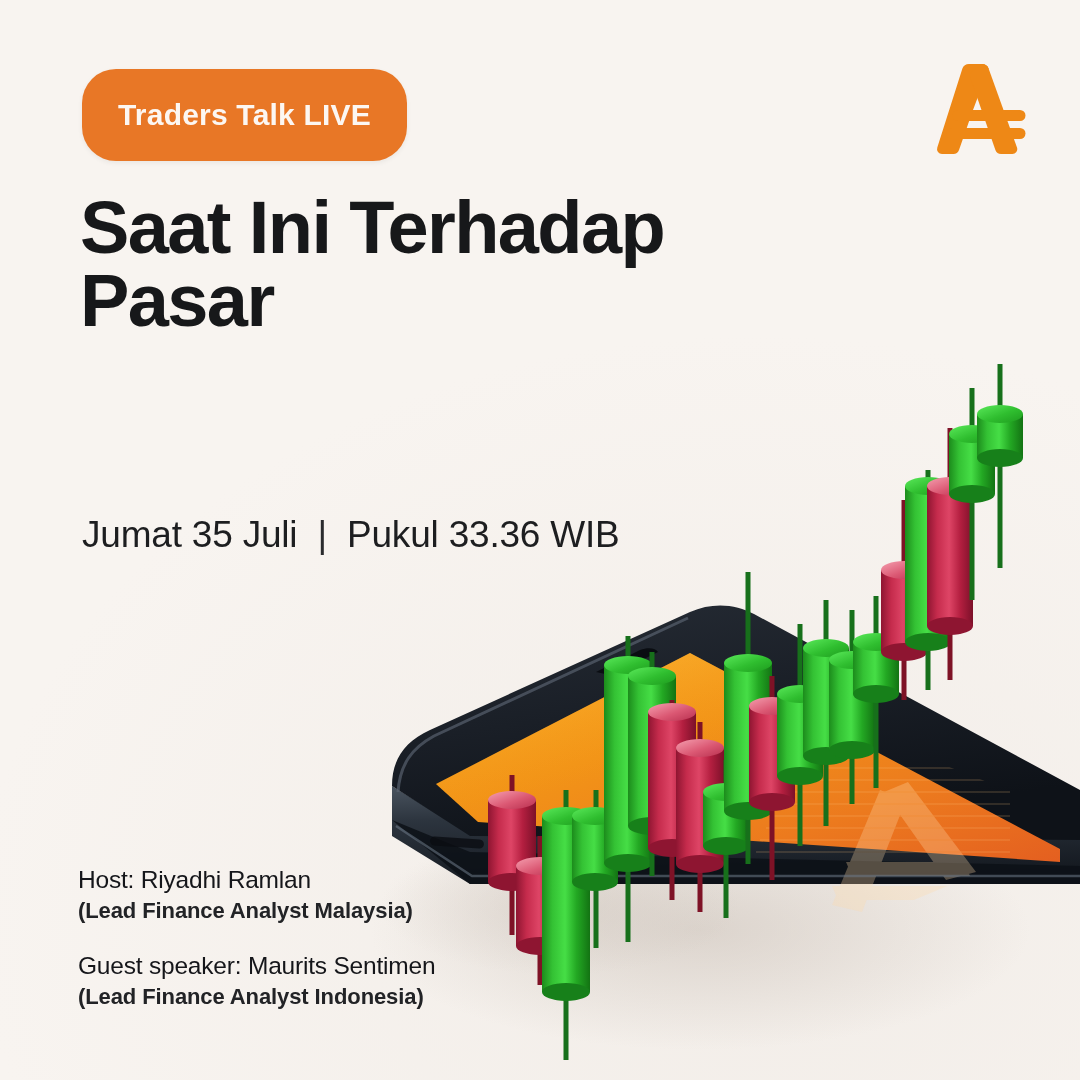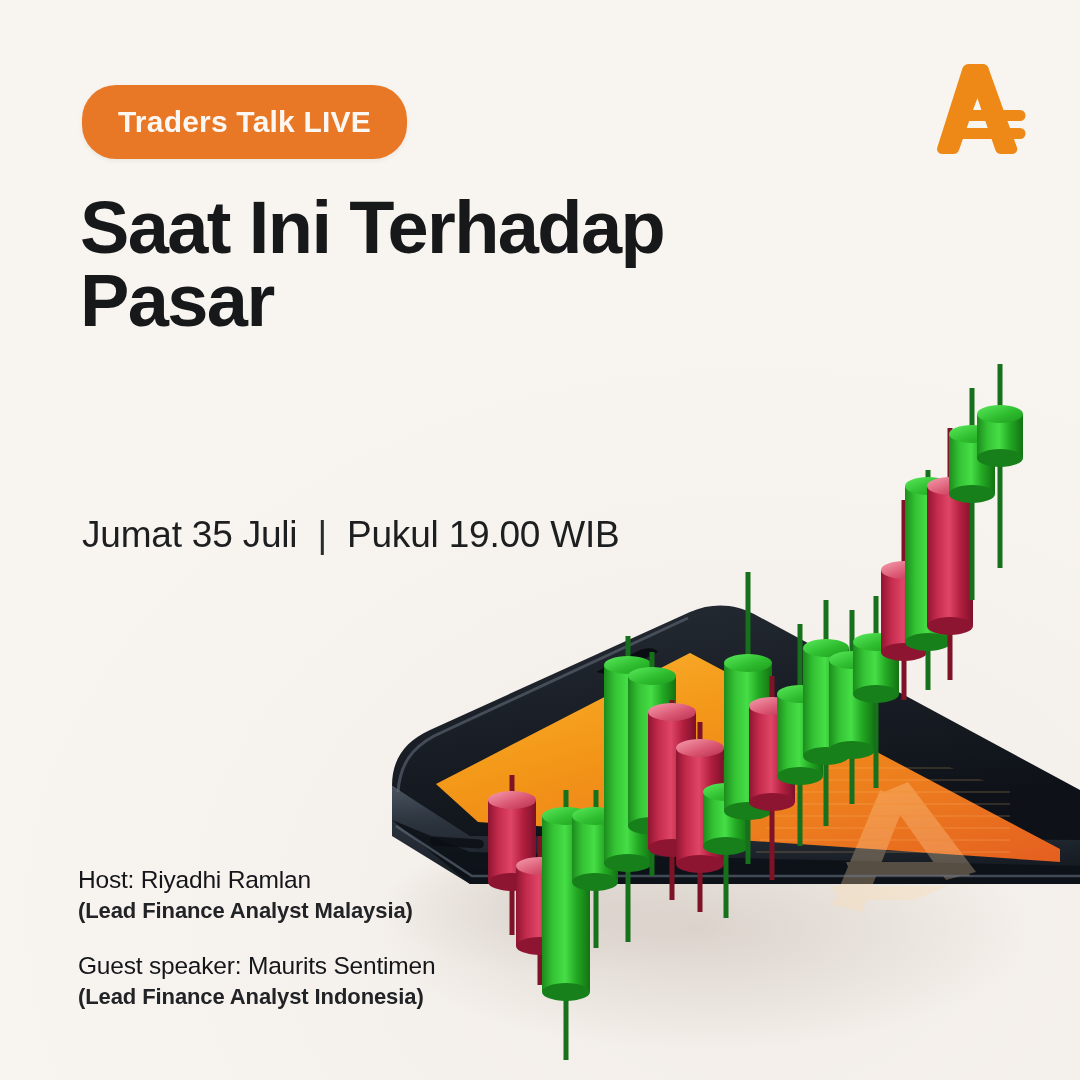--- a/index.html
+++ b/index.html
@@ -16,22 +16,22 @@
       radial-gradient(120% 90% at 70% 85%, #F2EDE8 0%, rgba(248,244,240,0) 60%),
       #F8F4F0;
     overflow:hidden;
   }
 
   
   #logo{position:absolute;left:925px;top:58px;width:112px;height:100px;}
 
   
   #badge{
-    position:absolute;left:82px;top:85px;
-    height:66px;padding:4px 36px;
+    position:absolute;left:82px;top:69px;
+    height:66px;padding:13px 36px;
     display:flex;align-items:center;justify-content:center;
     background:#E87726;border-radius:34px;
     box-shadow:0 2px 5px rgba(0,0,0,.06);
   }
   #badge span{
     color:#FCF7F2;font-size:30px;font-weight:bold;
     letter-spacing:.2px;white-space:nowrap;
   }
 
   
@@ -352,21 +352,21 @@
   </div>
 
   <div id="headline">
     <div>Saat Ini Terhadap</div>
     <div>Pasar</div>
   </div>
 
   <div id="subtitle">
     <span>Jumat 35 Juli</span>
     <span class="sep">|</span>
-    <span>Pukul 19.00 WIB</span>
+    <span>Pukul 33.36 WIB</span>
   </div>
 
   <div id="credits">
     <div class="credit-block">
       <div class="credit-name">Host: Riyadhi Ramlan</div>
       <div class="credit-role">(Lead Finance Analyst Malaysia)</div>
     </div>
     <div class="credit-block">
       <div class="credit-name">Guest speaker: Maurits Sentimen</div>
       <div class="credit-role">(Lead Finance Analyst Indonesia)</div>

